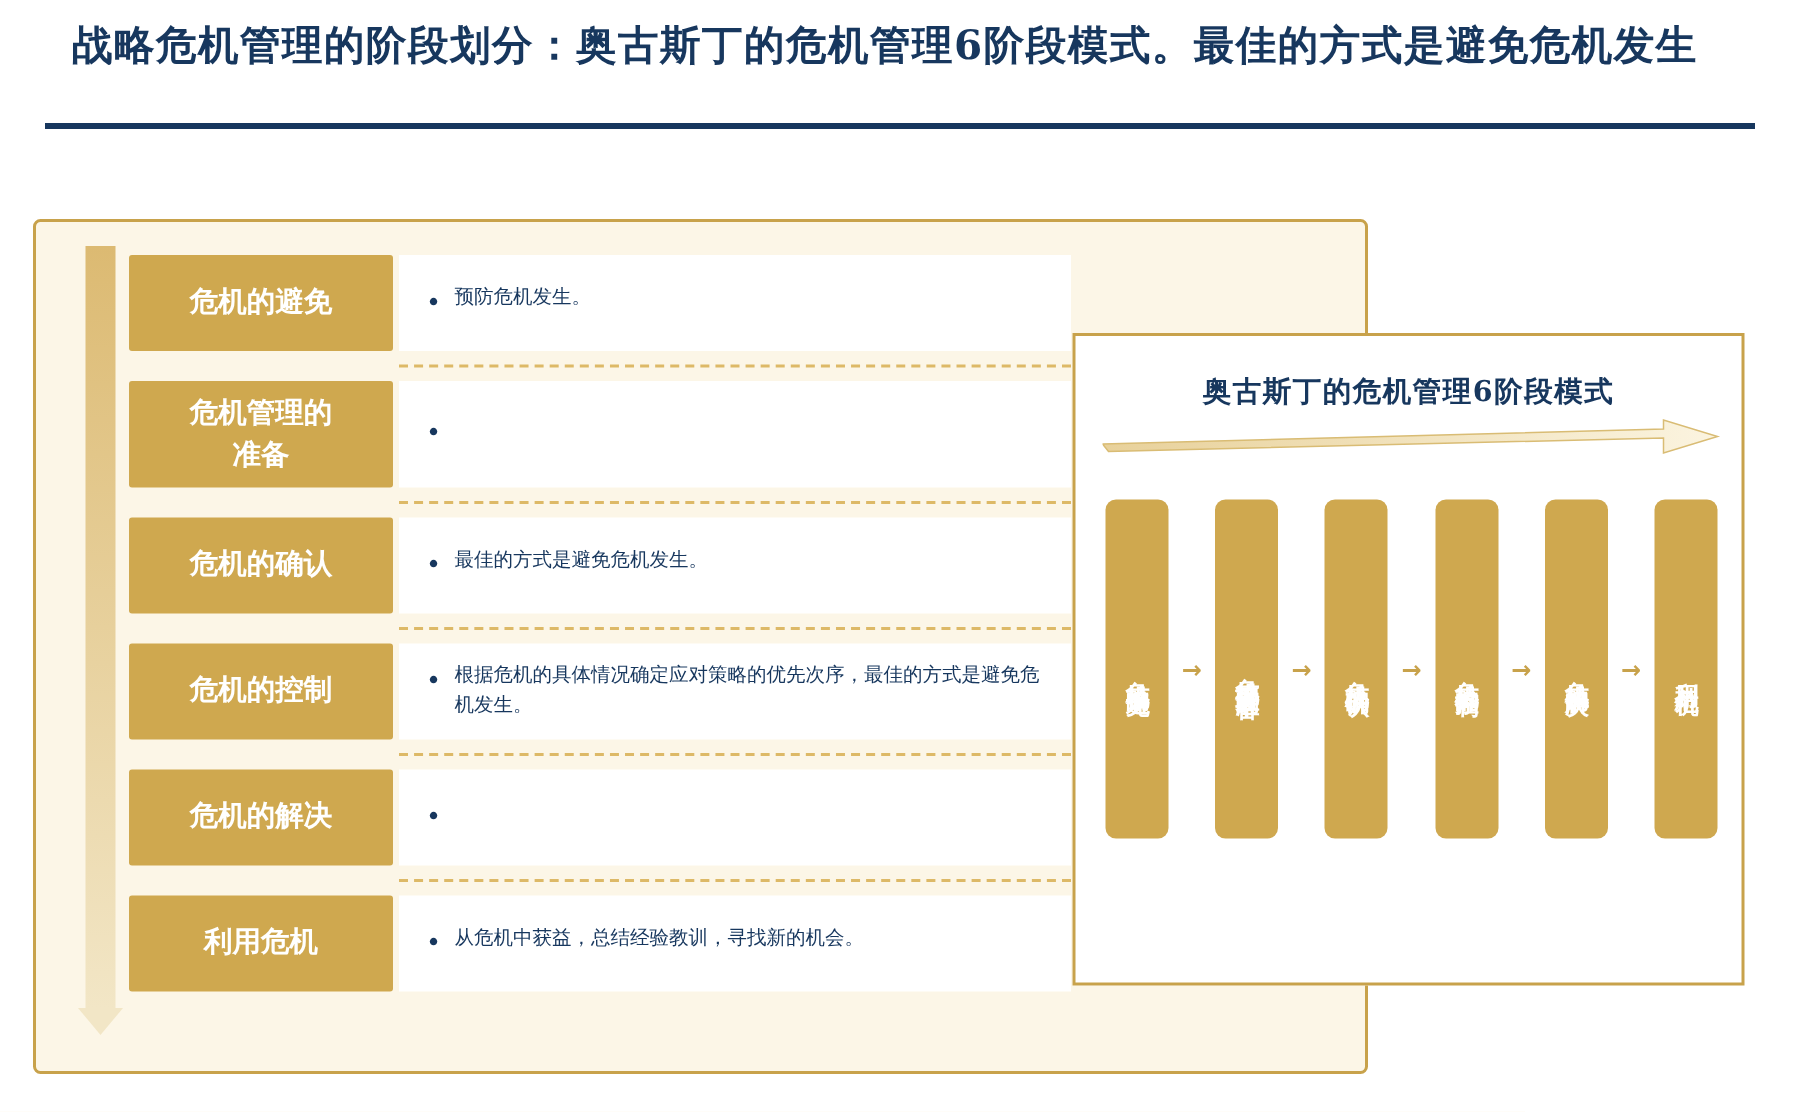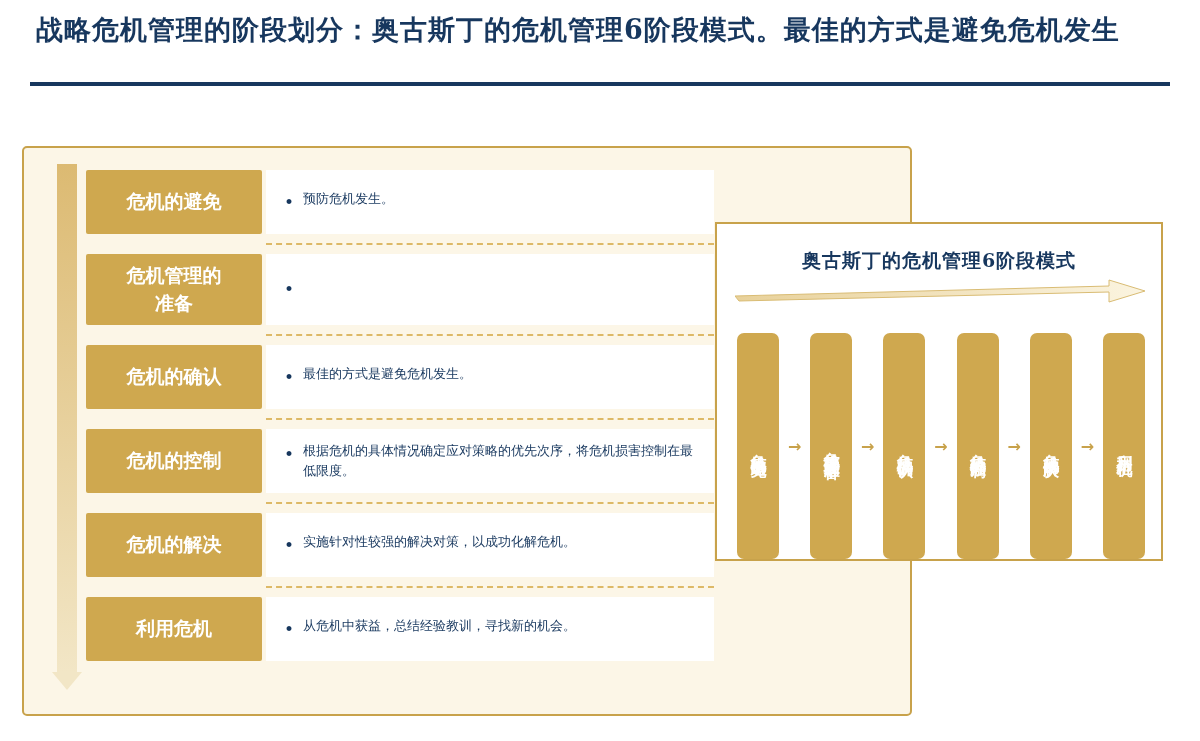--- a/index.html
+++ b/index.html
@@ -1,21 +1,21 @@
 <!DOCTYPE html>
 <html><head>
 <meta charset="utf-8">
 <style>
   * { margin: 0; padding: 0; box-sizing: border-box; }
   html, body { width: 1200px; height: 741px; background: #ffffff; }
   body { font-family: "DejaVu Serif", "Liberation Serif", serif; color: #17375E; }
   .slide { position: relative; width: 1200px; height: 741px; overflow: hidden; }
 
   .page-title {
-    position: absolute; left: 36px; top: 12px; width: 1130px;
+    position: absolute; left: 48px; top: 12px; width: 1130px;
     font-size: 27px; font-weight: bold; color: #17375E; letter-spacing: 1px;
   }
   .title-rule {
     position: absolute; left: 30px; top: 82px; width: 1140px; height: 4px;
     background: #17375E;
   }
 
   
   .stages-panel {
     position: absolute; left: 22px; top: 146px; width: 890px; height: 570px;
@@ -51,21 +51,21 @@
   .desc-line { display: flex; align-items: flex-start; gap: 9px; }
   .bullet { font-size: 17px; line-height: 1.55; }
   .desc-text { font-size: 13px; line-height: 1.55; }
   .stage-sep {
     margin: 9px 0 9px 180px; height: 0;
     border-top: 2px dashed #DDB967;
   }
 
   
   .flow-panel {
-    position: absolute; left: 715px; top: 222px; width: 448px; height: 339px;
+    position: absolute; left: 715px; top: 222px; width: 448px; height: 435px;
     background: #ffffff; border: 2px solid #C8A24B; z-index: 5;
   }
   .flow-title {
     margin-top: 24px; text-align: center;
     font-size: 19px; font-weight: bold; color: #17375E; letter-spacing: 1px;
   }
   .flow-banner { position: absolute; left: 18px; top: 54px; width: 412px; height: 26px; }
   .flow-steps {
     position: absolute; left: 20px; top: 108px; width: 408px; height: 228px;
     display: flex; align-items: center; justify-content: space-between;
@@ -133,34 +133,33 @@
       </div>
       <div class="stage-sep"></div>
 
       <div class="stage-row">
         <div class="stage-label">
             <span>危机的控制</span>
           </div>
         <div class="stage-desc">
           <div class="desc-line">
             <span class="bullet">•</span>
-            <span class="desc-text">根据危机的具体情况确定应对策略的优先次序，将危机损害控制在最低限度。</span>
+            <span class="desc-text">根据危机的具体情况确定应对策略的优先次序，最佳的方式是避免危机发生。</span>
           </div>
         </div>
       </div>
       <div class="stage-sep"></div>
 
       <div class="stage-row">
         <div class="stage-label">
             <span>危机的解决</span>
           </div>
         <div class="stage-desc">
           <div class="desc-line">
             <span class="bullet">•</span>
-            <span class="desc-text">实施针对性较强的解决对策，以成功化解危机。</span>
           </div>
         </div>
       </div>
       <div class="stage-sep"></div>
 
       <div class="stage-row">
         <div class="stage-label">
             <span>利用危机</span>
           </div>
         <div class="stage-desc">

